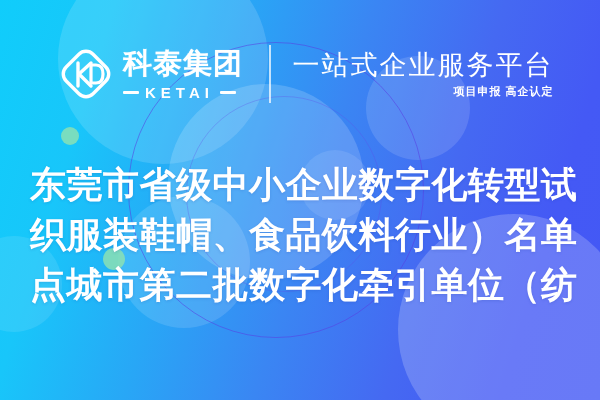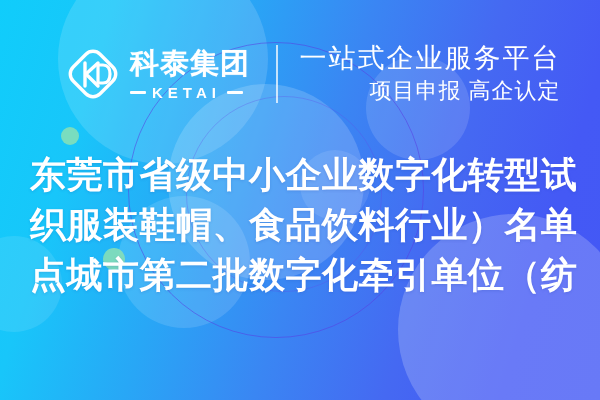--- a/index.html
+++ b/index.html
@@ -78,21 +78,21 @@
     border-radius: 50%;
     background: #8BE0B4;
     opacity: .85;
   }
   .dot-1 { left: 61px;  top: 127px; width: 18px; height: 18px; }
   .dot-2 { left: 103px; top: 248px; width: 22px; height: 22px; }
 
   
   .header {
     position: absolute;
-    left: 7px; right: 0;
+    left: 0; right: 0;
     top: 38px;
     height: 72px;
     display: flex;
     align-items: center;
     padding-left: 58px;
     box-sizing: border-box;
   }
 
   .logo-block {
     display: flex;
@@ -149,34 +149,34 @@
   .tagline-main {
     color: #ffffff;
     font-size: 27px;
     font-weight: 400;
     letter-spacing: 2px;
     line-height: 1.12;
     white-space: nowrap;
   }
   .tagline-sub {
     color: #ffffff;
-    font-size: 22px;
-    font-weight: 400;
+    font-size: 11px;
+    font-weight: 700;
     letter-spacing: 1px;
     line-height: 1.3;
     margin-top: 4px;
     white-space: nowrap;
   }
 
   
   .title {
     position: absolute;
     left: 50%;
     transform: translateX(-50%);
-    top: 150px;
+    top: 160px;
     width: 540px;
     text-align: center;
   }
   .title-line {
     color: #ffffff;
     font-size: 36px;
     font-weight: 700;
     letter-spacing: .5px;
     line-height: 50px;
     white-space: nowrap;

